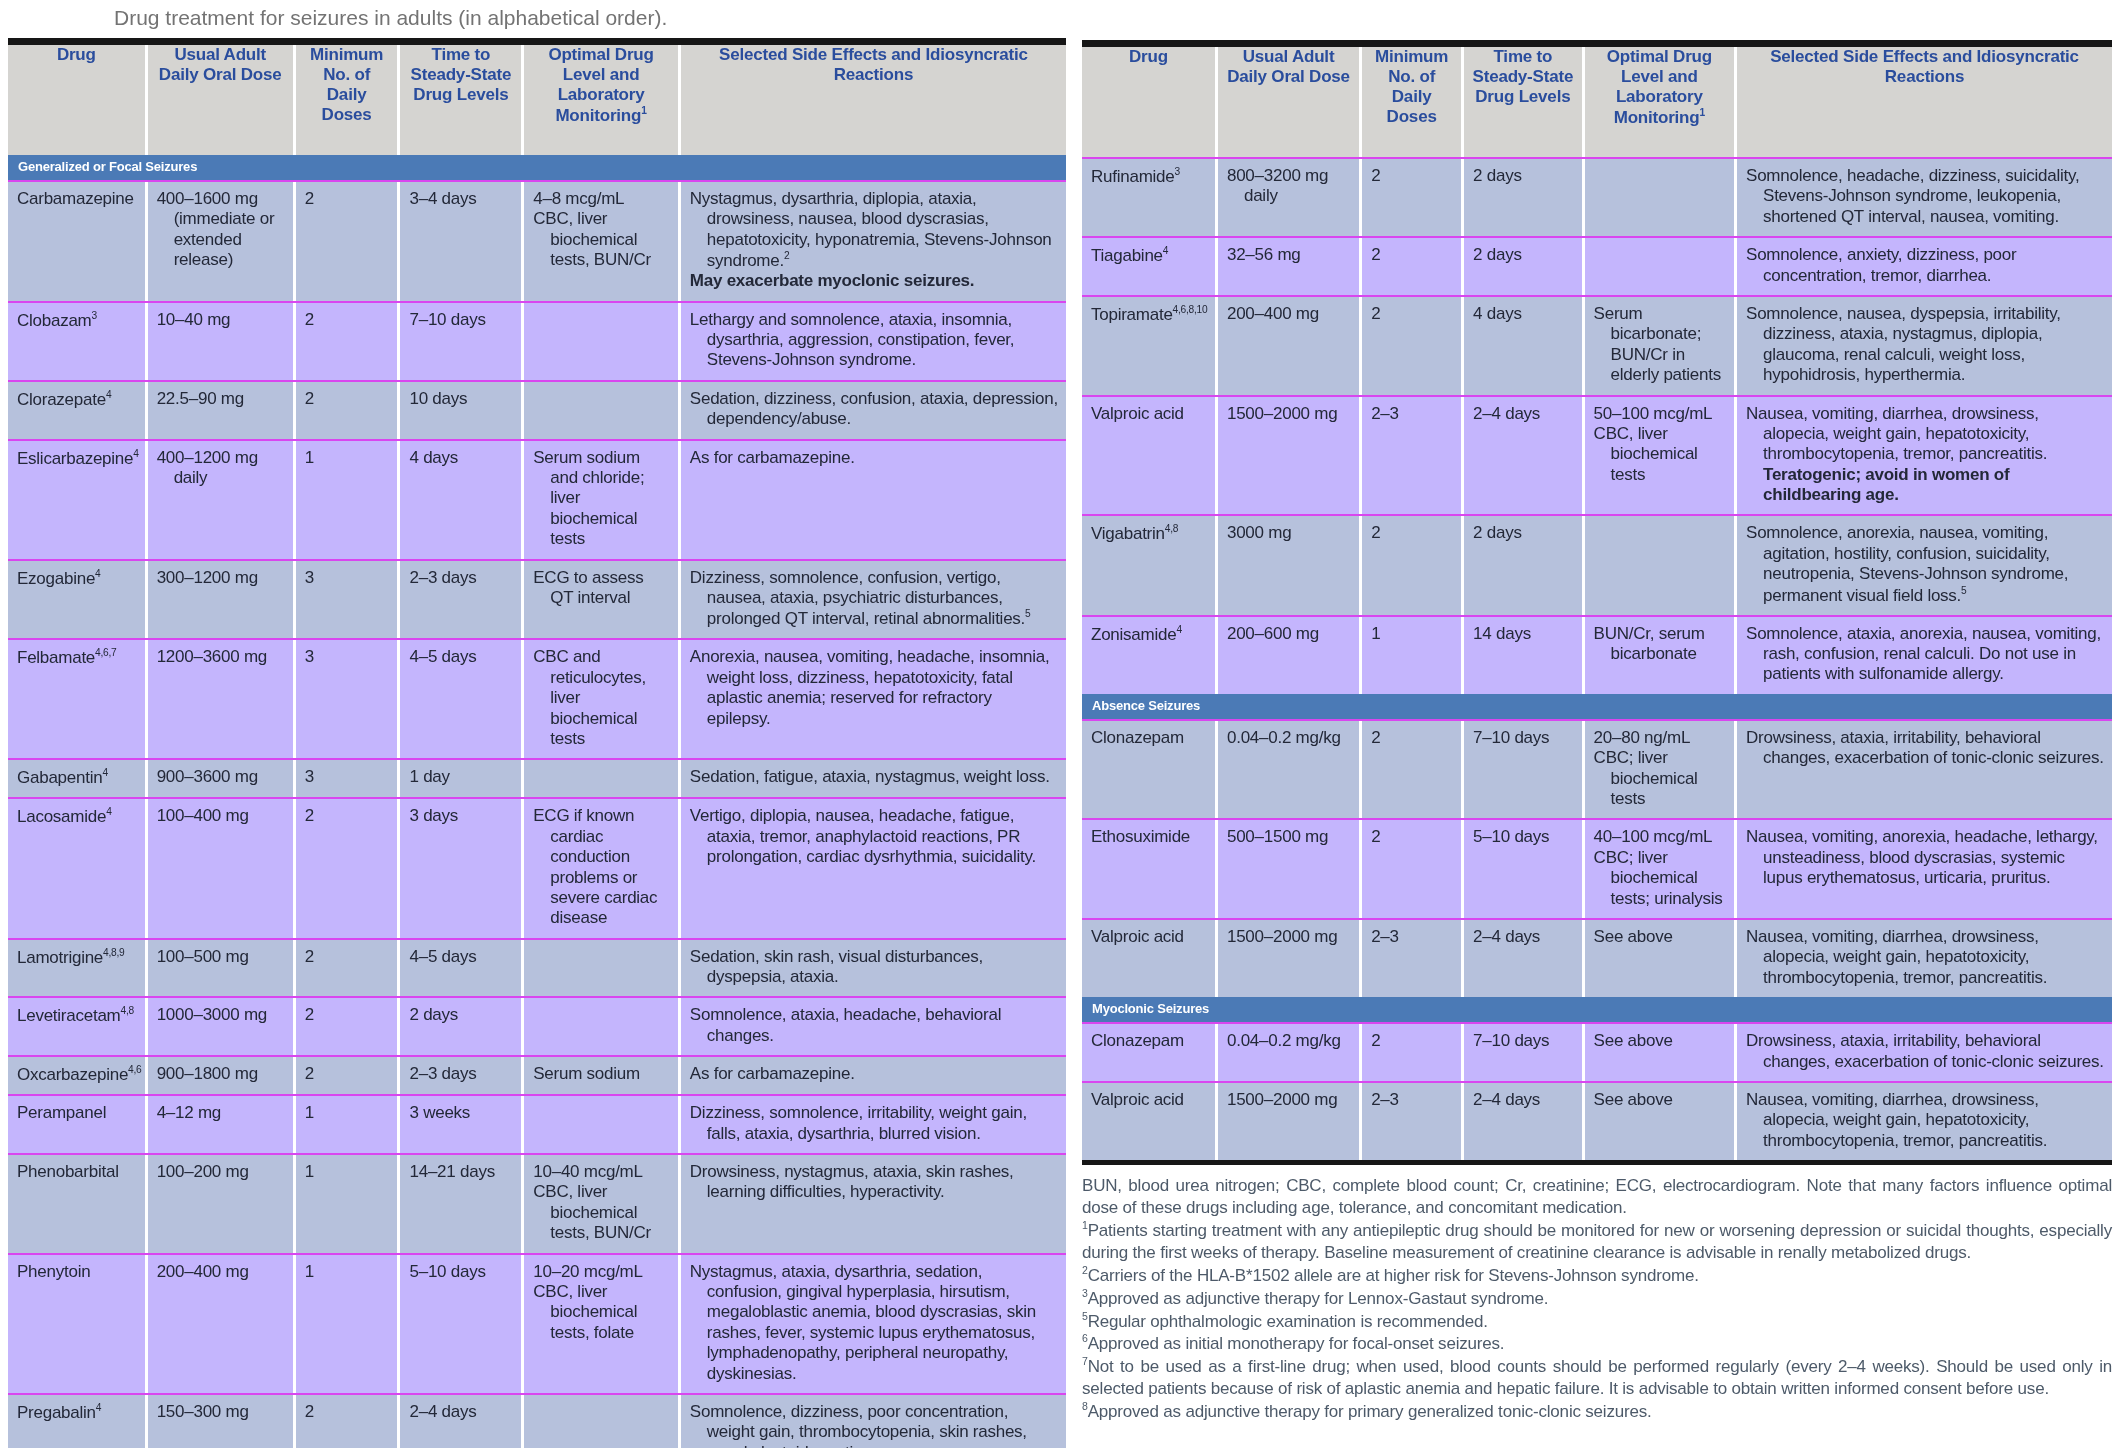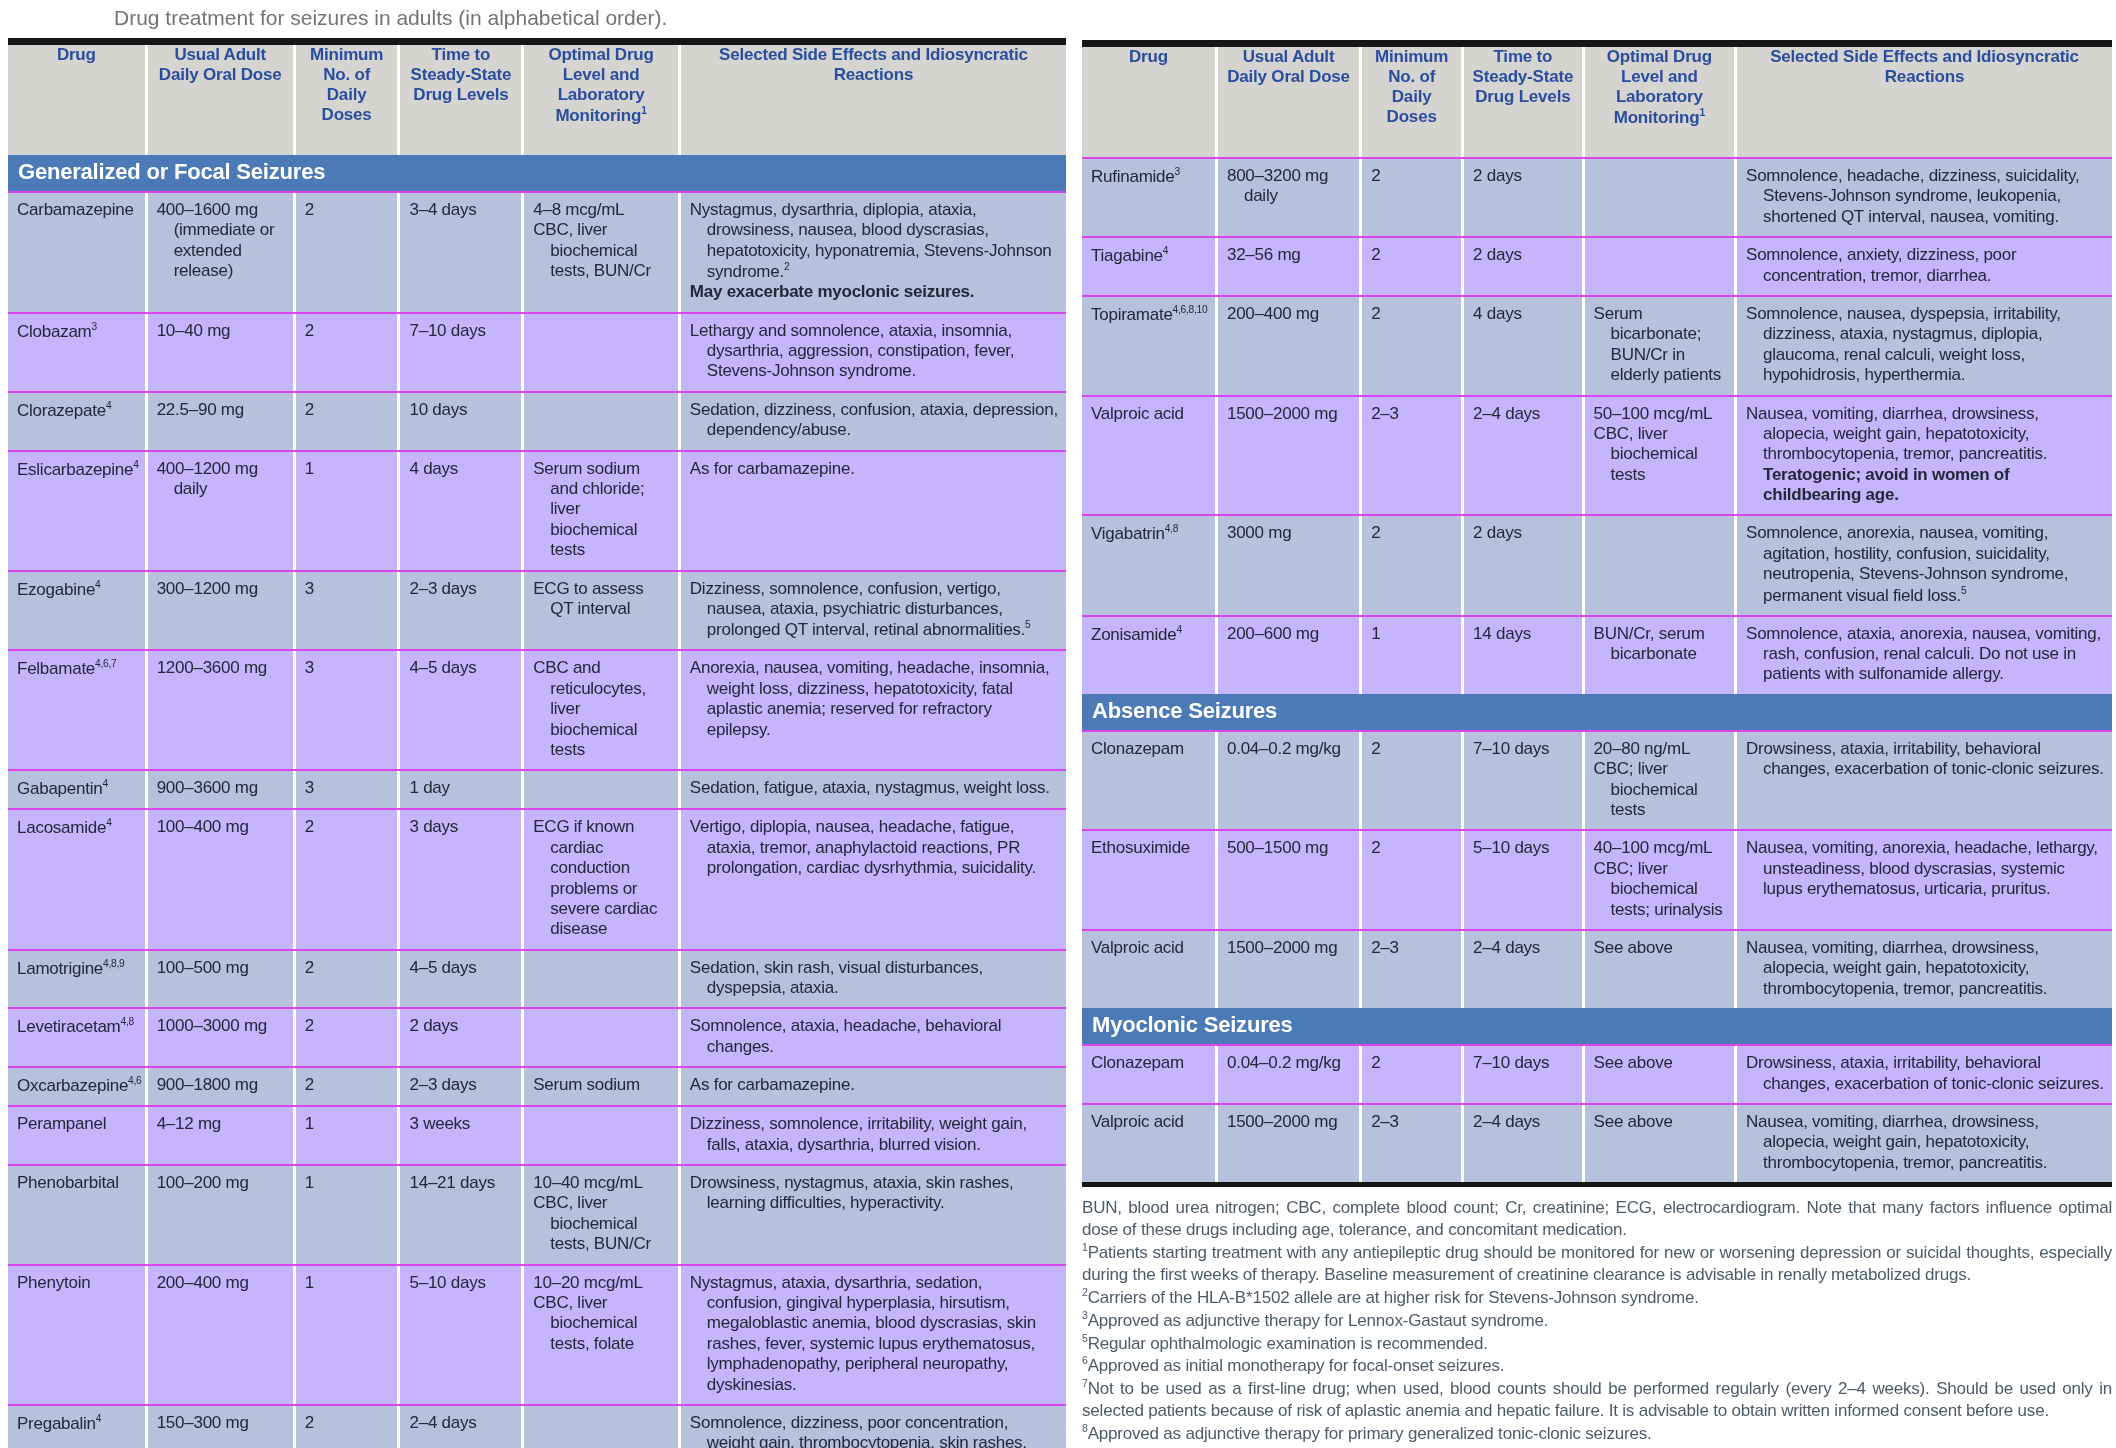--- a/index.html
+++ b/index.html
@@ -20,21 +20,21 @@
     background:#d5d4d1;height:110px;
   }
   .hcell{
     display:flex;align-items:flex-start;justify-content:center;text-align:center;
     color:#2a4d9d;font-weight:bold;font-size:17px;line-height:1.18;
     padding:0 6px 9px 6px;border-right:3px solid #fff;letter-spacing:-0.2px;
   }
   .hcell:last-child{border-right:none;}
   .hcell sup{font-size:0.6em;}
   .section-bar{
-    background:#4b7ab6;color:#ffffff;font-weight:bold;font-size:22px;
+    background:#4b7ab6;color:#ffffff;font-weight:bold;font-size:13px;
     padding:4px 26px 6px 10px;letter-spacing:-0.2px;
   }
   .row{
     display:grid;grid-template-columns:13.2% 14% 9.9% 11.7% 14.8% 1fr;
     border-top:2px solid #d946ef;
   }
   .row.dark{background:#b6c1dc;}
   .row.light{background:#c4b5fd;}
   .cell{
     padding:7px 8px 9px 9px;border-right:3px solid #fff;

